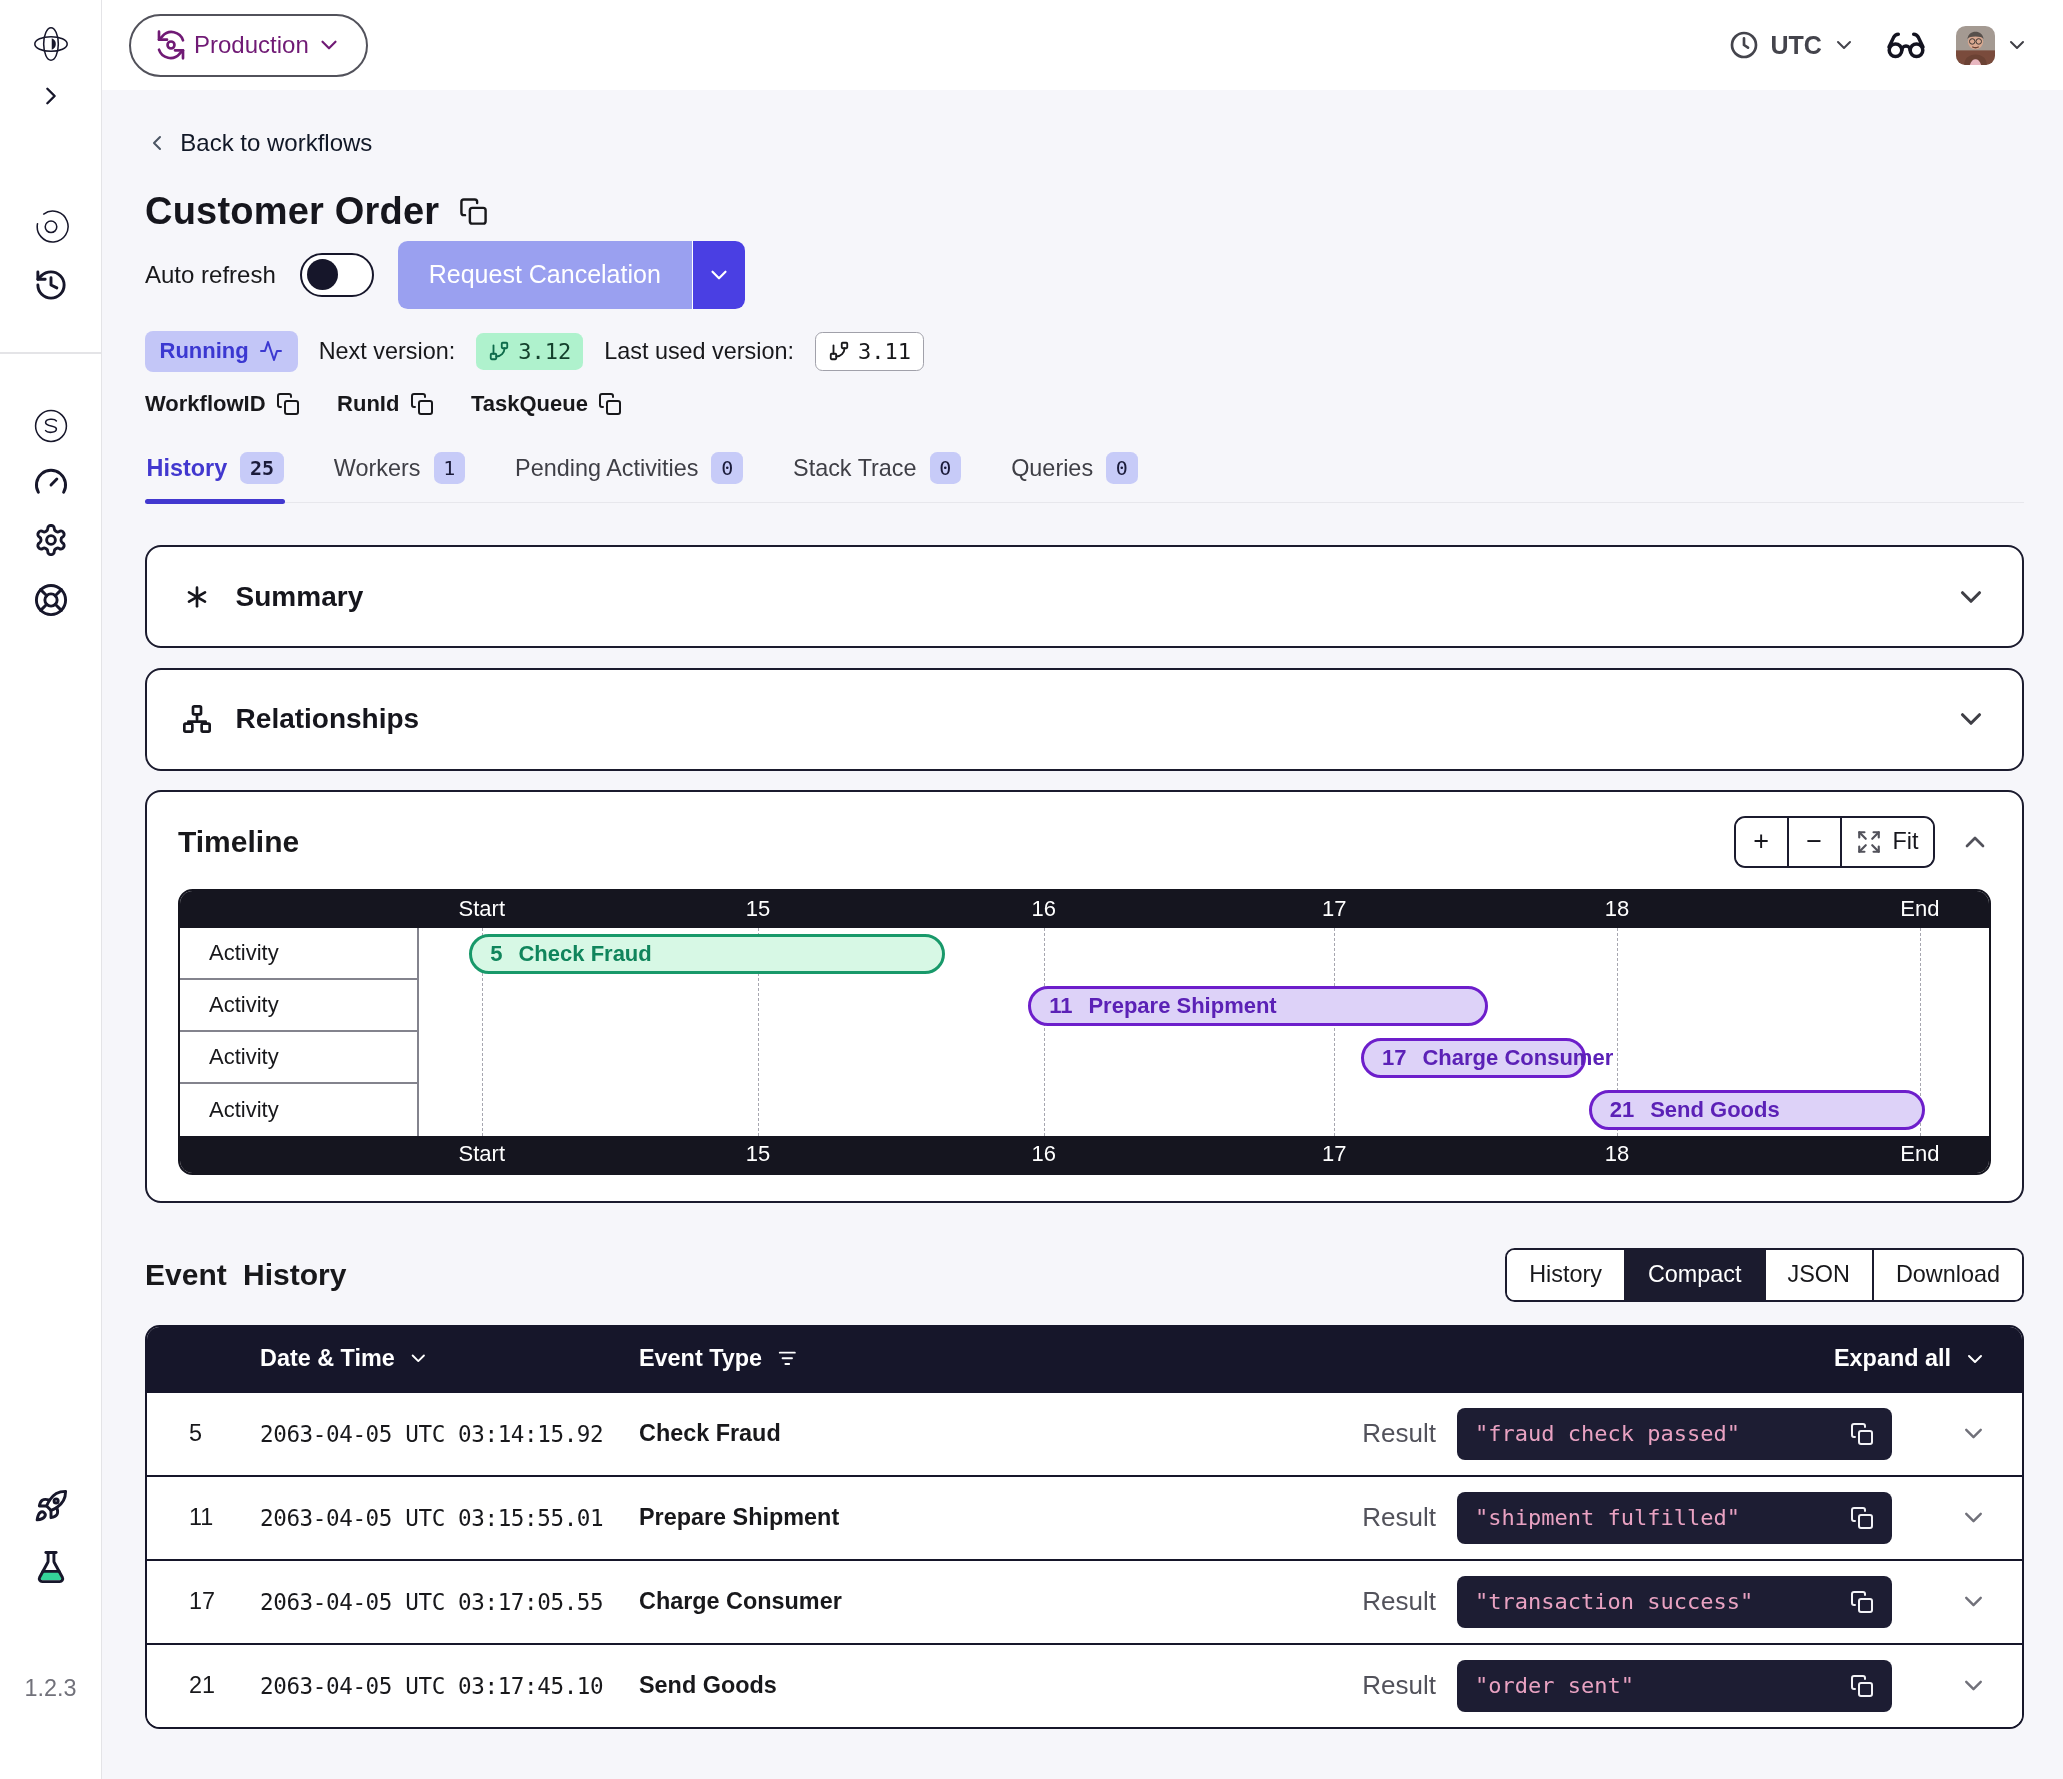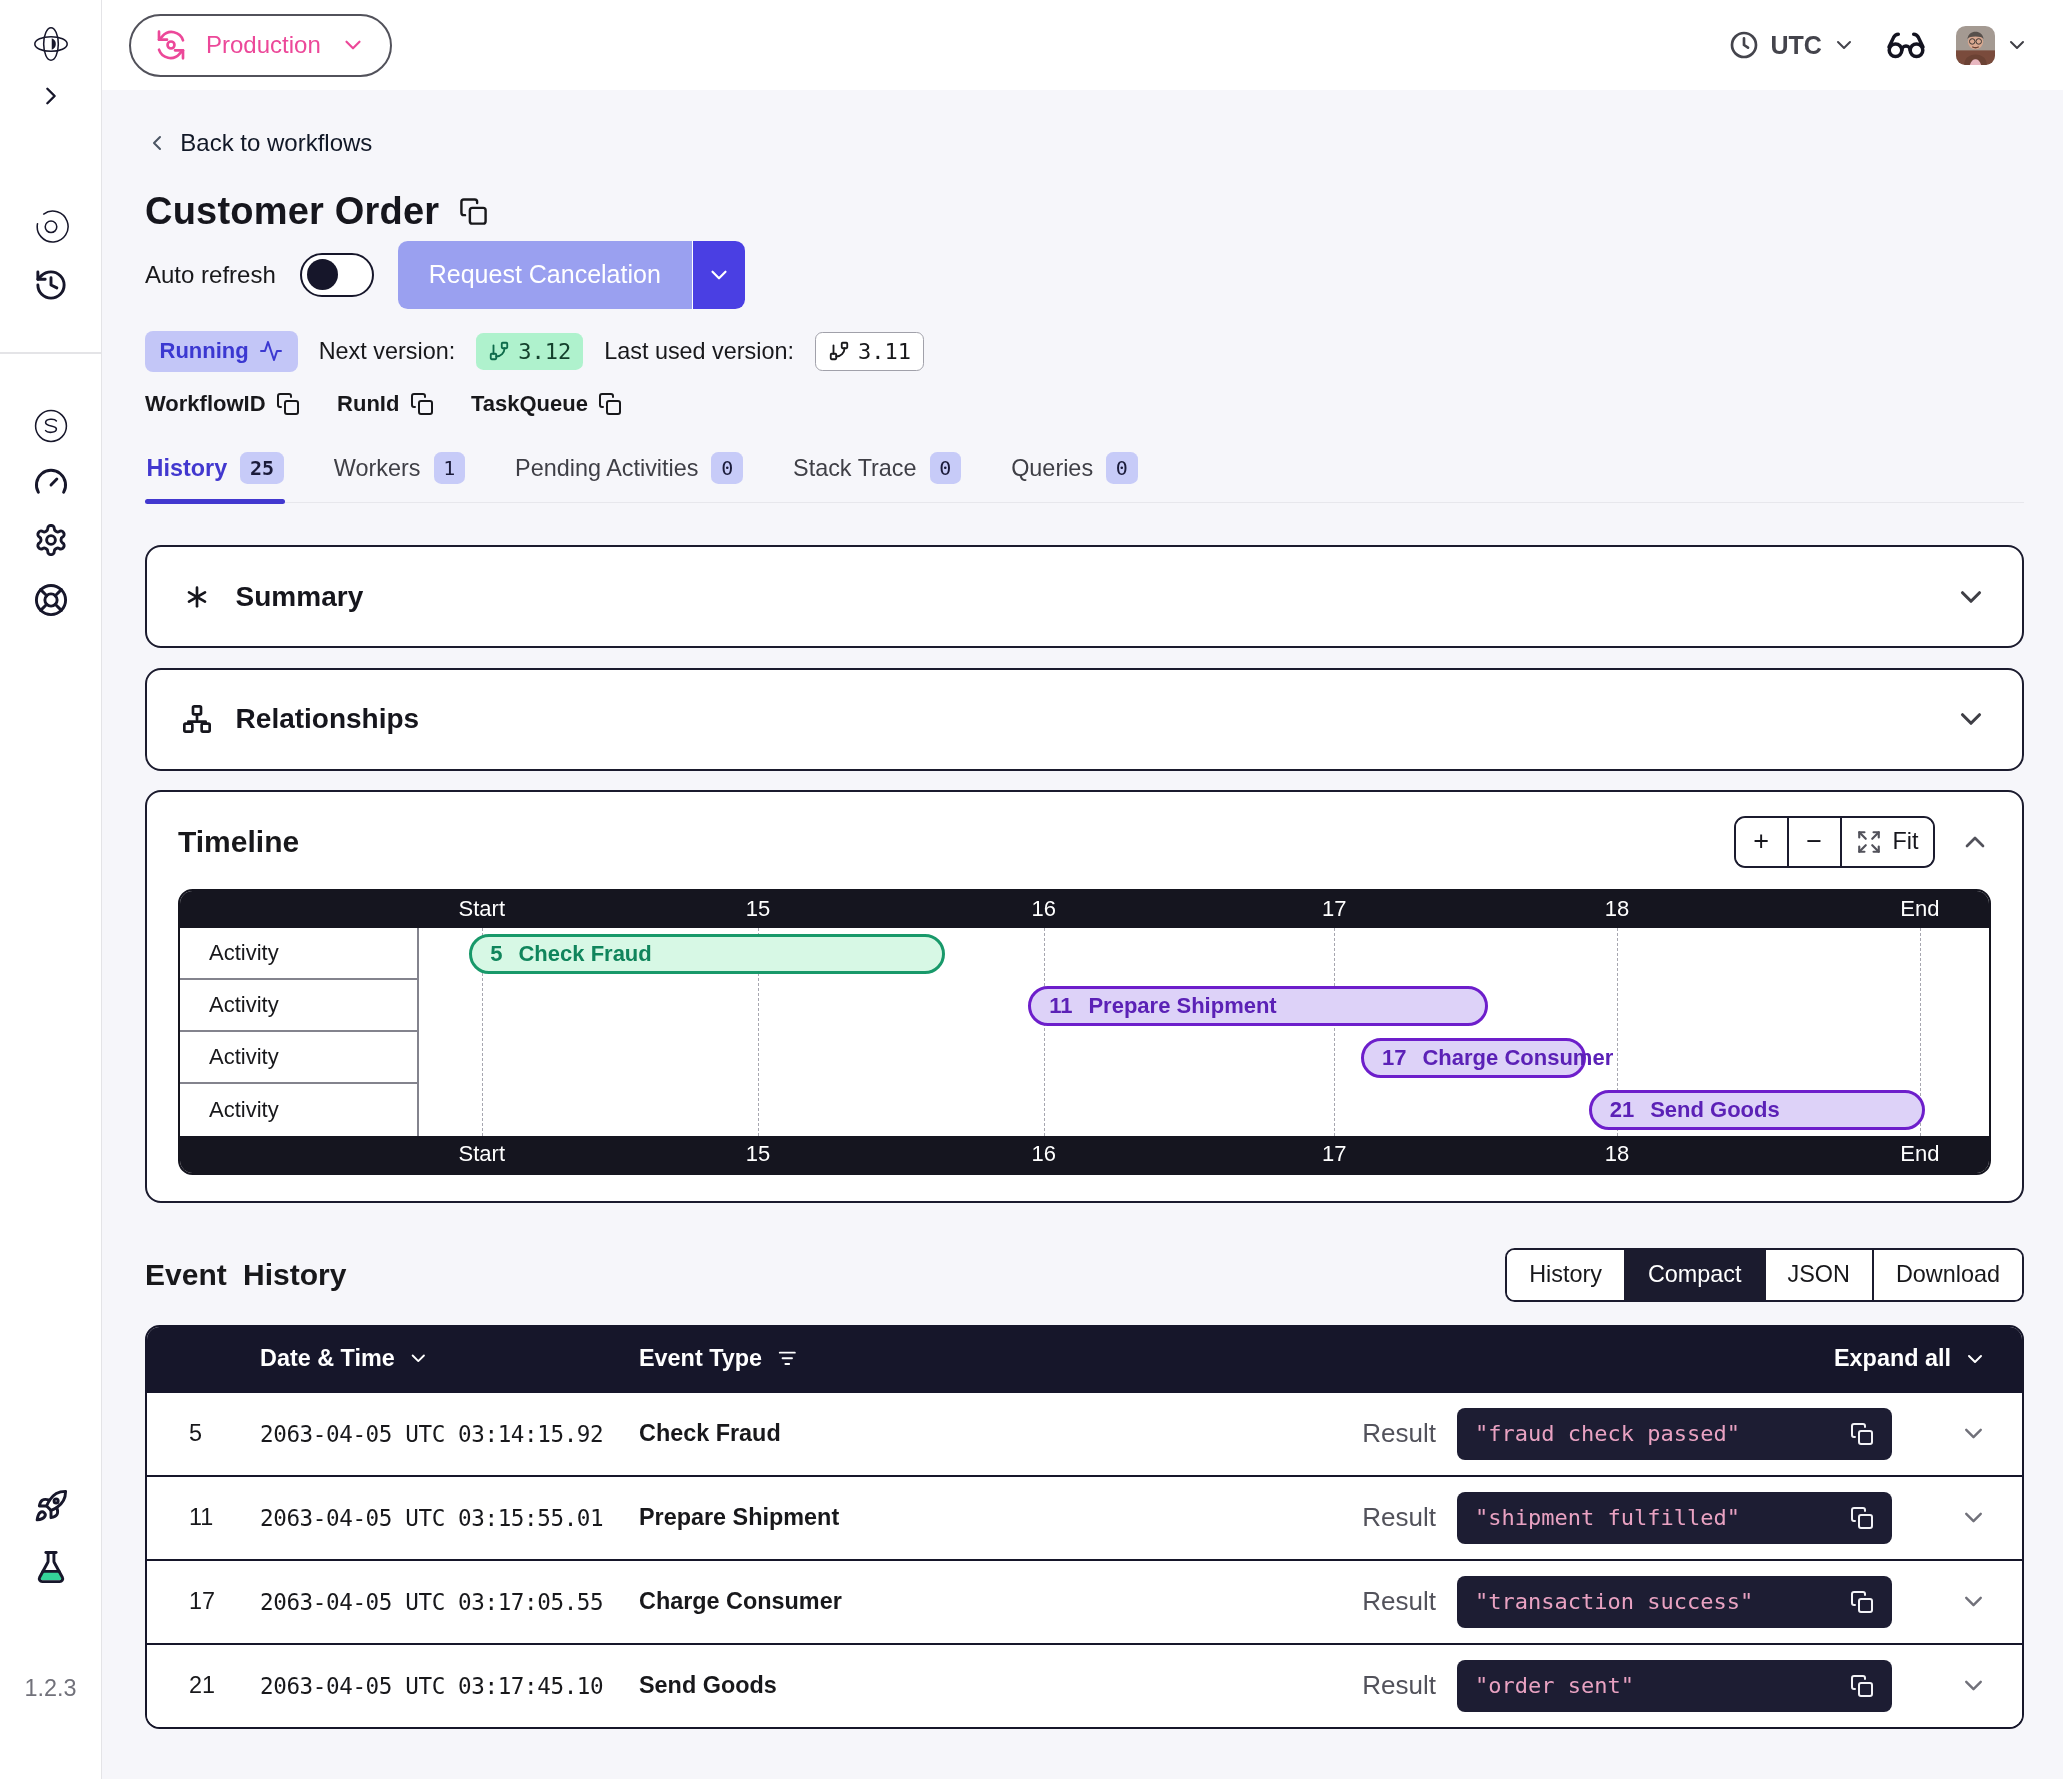--- a/index.html
+++ b/index.html
@@ -10,21 +10,21 @@
 
   
   .sidebar { width:102px; flex-shrink:0; background:#fff; border-right:1.6px solid #e4e4e7; position:relative; }
   .side-icon { position:absolute; left:50%; transform:translate(-50%,-50%); color:#17172b; cursor:pointer; }
   .side-divider { position:absolute; top:352px; left:0; width:100%; height:1.6px; background:#e4e4e7; }
   .side-version { position:absolute; top:1675px; left:0; width:100%; text-align:center; font-size:23.4px; color:#71717a; }
 
   
   .main { flex:1; display:flex; flex-direction:column; min-width:0; }
   .topbar { height:90px; background:#fff; display:flex; align-items:center; justify-content:space-between; padding:0 35px 0 27px; flex-shrink:0; }
-  .env-pill { display:flex; align-items:center; gap:19px; height:63px; padding:0 24px; border:2px solid #52525b; border-radius:32px; background:#fff; font-size:24px; color:#ec4899; cursor:pointer; }
+  .env-pill { display:flex; align-items:center; gap:7px; height:63px; padding:0 24px; border:2px solid #52525b; border-radius:32px; background:#fff; font-size:24px; color:#701a75; cursor:pointer; }
   .topbar-right { display:flex; align-items:center; gap:29px; }
   .tz-btn { display:flex; align-items:center; gap:10.5px; font-size:25px; font-weight:600; color:#44444c; background:none; border:none; cursor:pointer; font-family:inherit; }
   .glasses-btn { color:#131320; background:none; border:none; cursor:pointer; }
   .user-btn { display:flex; align-items:center; gap:9.7px; background:none; border:none; cursor:pointer; }
   .avatar { width:39px; height:39px; border-radius:9.7px; overflow:hidden; }
 
   
   .content { flex:1; background:#f6f6fa; padding:24px 40px 32px 43px; overflow:hidden; }
   .back-link { display:inline-flex; align-items:center; gap:11.3px; font-size:24px; color:#111827; margin:14.5px 0 0; cursor:pointer; text-decoration:none; }
   .title-row { display:flex; justify-content:space-between; align-items:flex-start; margin-top:32px;flex-direction:column; }

